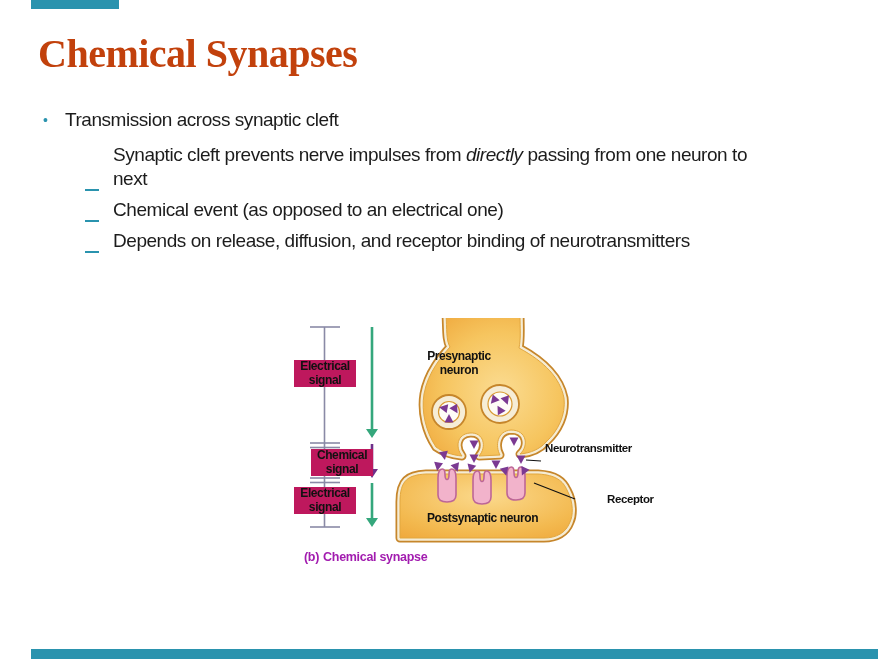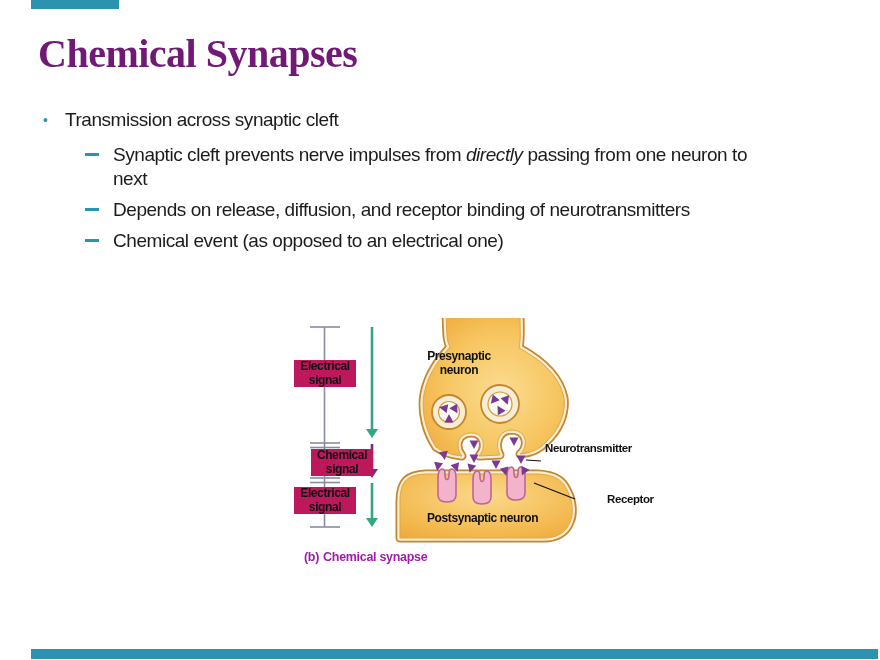--- a/index.html
+++ b/index.html
@@ -2,26 +2,26 @@
 <html><head>
 <meta charset="utf-8">
 <style>
   html,body{margin:0;padding:0;}
   body{width:880px;height:660px;background:#ffffff;position:relative;overflow:hidden;
        font-family:"Liberation Sans", sans-serif;}
   .slide{position:absolute;inset:0;background:#fff;}
   .bar-top{position:absolute;left:31px;top:0;width:88px;height:9px;background:#2A93AE;}
   .bar-bottom{position:absolute;left:31px;top:649px;width:847px;height:10px;background:#2A93AE;}
   .title{position:absolute;left:38px;top:30px;font-family:"Liberation Serif", serif;
-         font-weight:bold;font-size:40px;color:#701a75;letter-spacing:-0.5px;white-space:nowrap;}
+         font-weight:bold;font-size:40px;color:#c2410c;letter-spacing:-0.5px;white-space:nowrap;}
   .content{position:absolute;left:38px;top:108px;width:790px;color:#1c1c1c;
            font-size:19px;letter-spacing:-0.45px;}
   .row1{display:flex;line-height:24px;margin-bottom:11px;}
   .marker1{flex:0 0 27px;color:#2A93AE;font-size:14px;padding-left:5px;box-sizing:border-box;}
-  .subrow{display:flex;margin-left:47px;margin-bottom:7px;}
+  .subrow{display:flex;margin-left:47px;margin-bottom:7px;align-items:flex-end;}
   .dash{flex:0 0 14px;height:2.5px;background:#2A93AE;margin-top:10px;margin-right:14px;}
   .subtext{line-height:24px;white-space:pre-line;max-width:713px;}
   .subtext em{font-style:italic;}
   .dlabel{position:absolute;font-weight:bold;font-size:12px;line-height:13.5px;color:#111;
           text-align:center;letter-spacing:-0.4px;}
   .wbg{background:#be185d;}
   .nowrap{white-space:nowrap;text-align:left;}
   .caption{position:absolute;left:304px;top:550px;font-size:12.5px;color:#a21caf;
            letter-spacing:-0.3px;white-space:nowrap;}
   .caption .cb{font-weight:bold;}
@@ -43,25 +43,25 @@
       <span class="marker1">•</span>
       <span>Transmission across synaptic cleft</span>
     </div>
     <div class="subrow">
       <span class="dash"></span>
       <p class="subtext" style="margin:0"><span>Synaptic cleft prevents nerve impulses from </span><em>directly</em><span> passing from one neuron to
 next</span></p>
     </div>
     <div class="subrow">
       <span class="dash"></span>
-      <p class="subtext" style="margin:0">Depends on release, diffusion, and receptor binding of neurotransmitters</p>
+      <p class="subtext" style="margin:0">Chemical event (as opposed to an electrical one)</p>
     </div>
     <div class="subrow">
       <span class="dash"></span>
-      <p class="subtext" style="margin:0">Chemical event (as opposed to an electrical one)</p>
+      <p class="subtext" style="margin:0">Depends on release, diffusion, and receptor binding of neurotransmitters</p>
     </div>
   </div>
 
   <svg class="diagram-svg" viewBox="280 318 380 252" xmlns="http://www.w3.org/2000/svg">
     <defs>
       <radialGradient id="goldPre" cx="0.55" cy="0.55" r="0.75">
         <stop offset="0" stop-color="#FBDC92"></stop>
         <stop offset="0.55" stop-color="#F6C55F"></stop>
         <stop offset="1" stop-color="#EEA235"></stop>
       </radialGradient>

